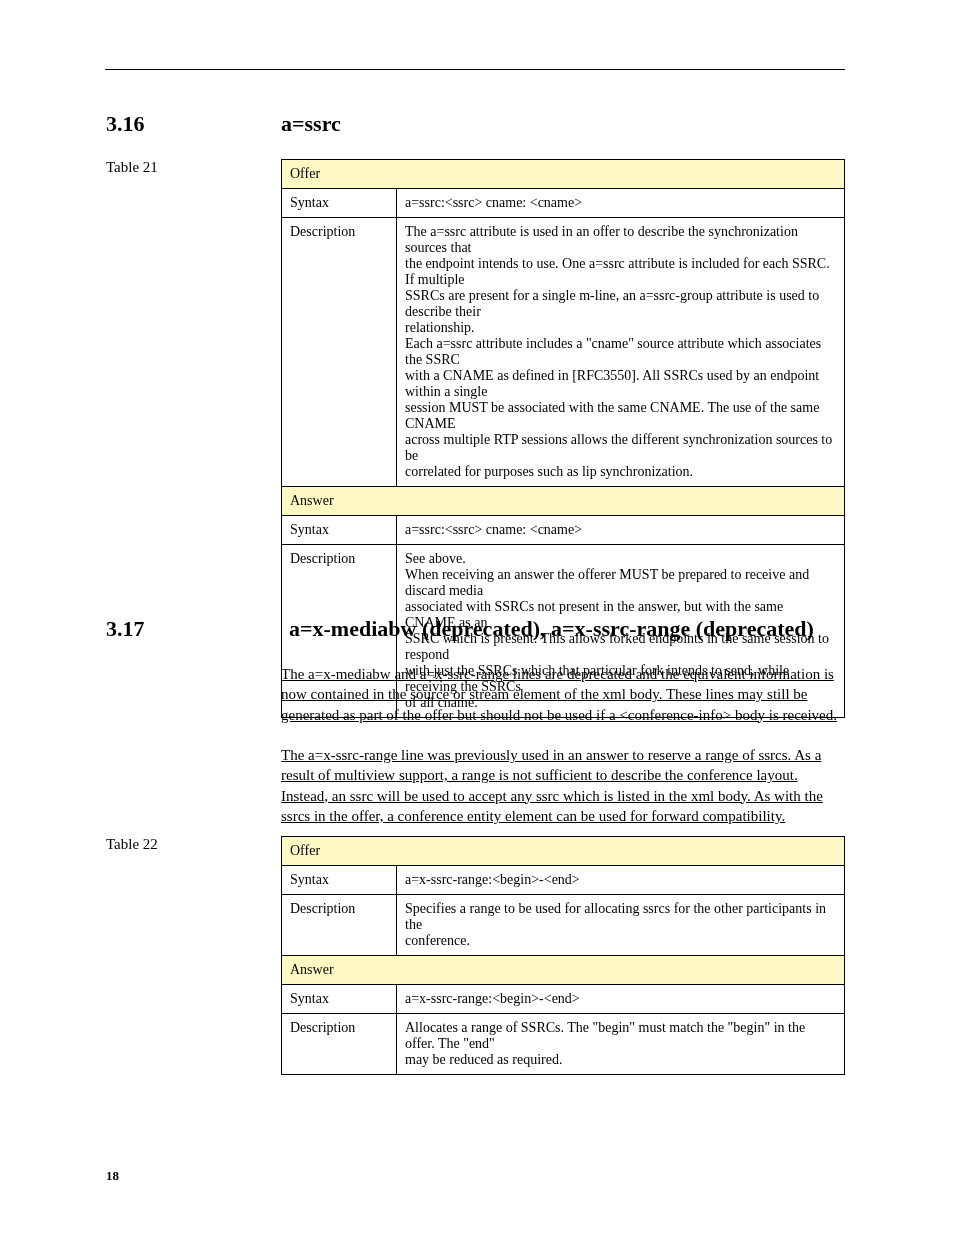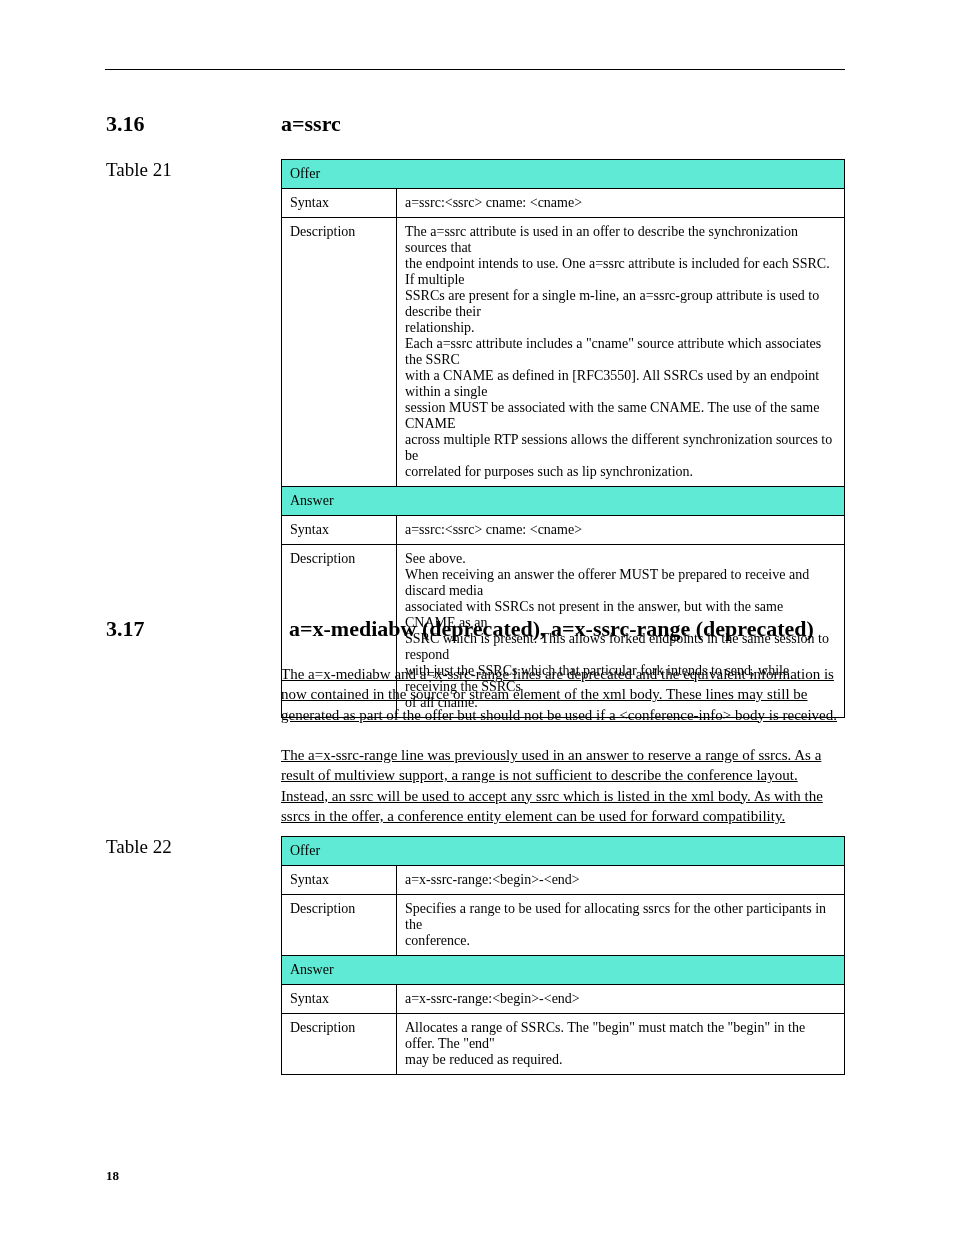--- a/index.html
+++ b/index.html
@@ -2,24 +2,24 @@
 <html><head>
 <meta charset="utf-8">
 <style>
   * { box-sizing: border-box; margin: 0; padding: 0; }
   html, body { width: 954px; background: #fff; font-family: "Times New Roman", Times, serif; color: #000; }
   .page { position: relative; width: 926px; height: 1235px; }
   .hr-top { position: absolute; left: 105px; top: 69px; width: 740px; height: 0; border-top: 1.5px solid #000; }
   .heading-num { position: absolute; font-size: 22px; font-weight: bold; }
   .heading-text { position: absolute; font-size: 22px; font-weight: bold; }
   .body-text { position: absolute; font-size: 15px; line-height: 1.35; text-decoration: underline; }
-  .label-text { position: absolute; font-size: 19px; }
+  .label-text { position: absolute; font-size: 15px; }
   .tbl { position: absolute; border-collapse: collapse; table-layout: fixed; }
   .tbl td, .tbl th { border: 1px solid #000; font-size: 14px; text-align: left; vertical-align: top; padding: 6px 8px; font-weight: normal; }
-  .tbl th { background: #5eead4; margin-left: 23px; }
+  .tbl th { background: #fef9c3; margin-left: 23px; }
   .col-lab { width: 115px; }
   .footer { position: absolute; font-size: 13px; font-weight: bold; }
 </style>
 </head>
 <body>
 <div class="page">
 
   <div class="hr-top"></div>
 
   <div class="heading-num" style="left:106px; top:111px;">3.16</div>

